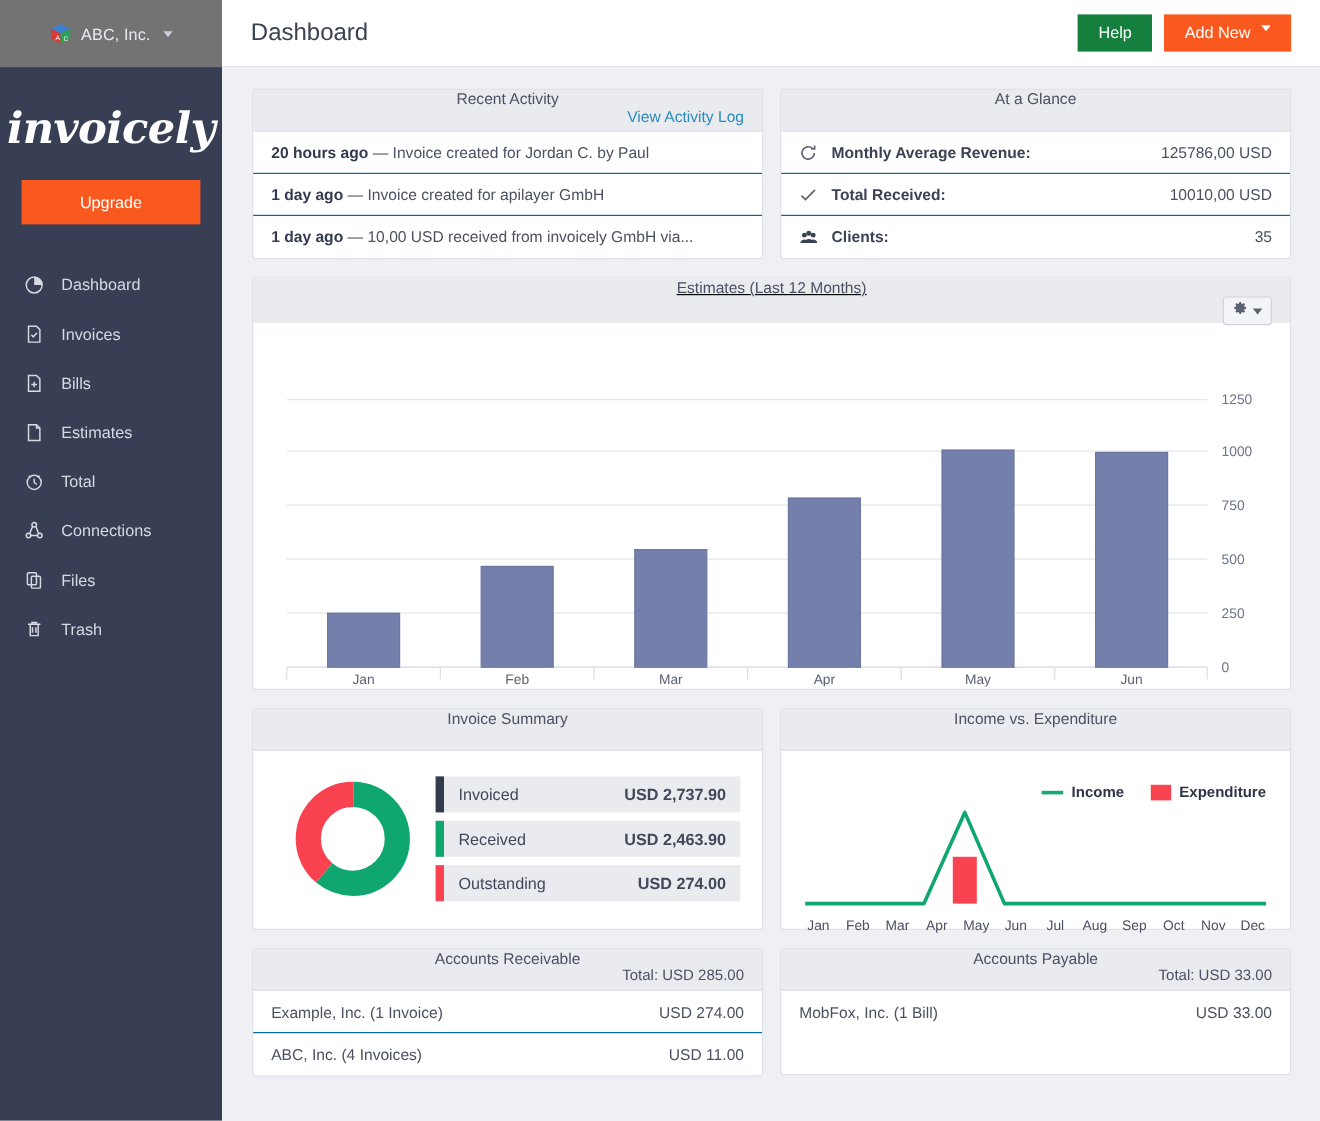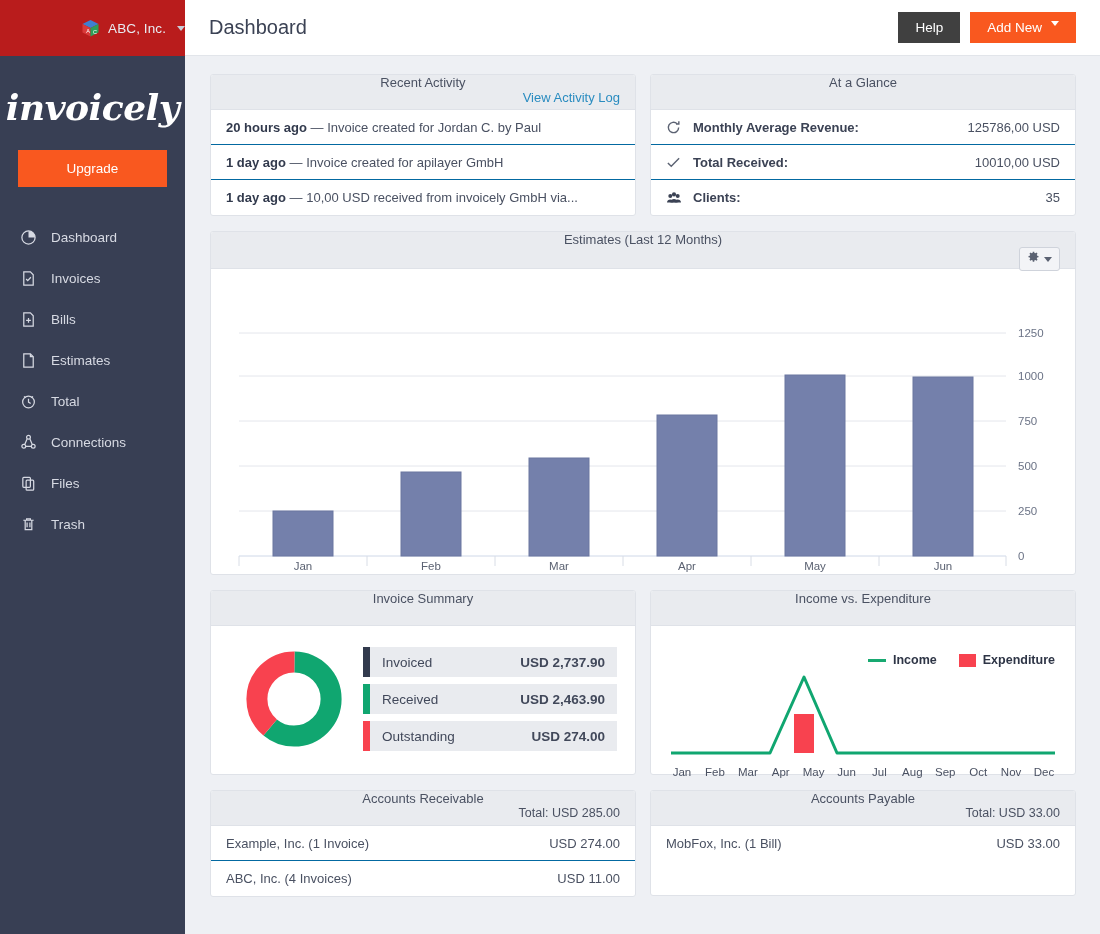--- a/index.html
+++ b/index.html
@@ -13,22 +13,22 @@
 
   
   .sidebar {
     width: 185px; flex: 0 0 185px;
     background: #383f54;
     display: flex; flex-direction: column;
     position: relative;
   }
   .org-switcher {
     height: 56px; flex: 0 0 56px;
-    background: #b91c1c;
-    display: flex; align-items: center; justify-content: flex-end;
+    background: #737373;
+    display: flex; align-items: center; justify-content: center;
     gap: 8px; cursor: pointer;
   }
   .cube-icon { width: 19px; height: 19px; position: relative; display: inline-block; }
   .org-name { color: #e8eaf0; font-size: 13.5px; letter-spacing: .1px; }
   .caret-down {
     width: 0; height: 0;
     border-left: 4.5px solid transparent;
     border-right: 4.5px solid transparent;
     border-top: 5px solid #c9cdd8;
     display: inline-block; margin-left: 3px;
@@ -62,21 +62,21 @@
     height: 56px; flex: 0 0 56px; background: #ffffff;
     border-bottom: 1px solid #e2e5ea;
     display: flex; align-items: center; padding: 0 24px;
   }
   .page-title { font-size: 20px; color: #3b4254; font-weight: normal; }
   .topbar-actions { margin-left: auto; display: flex; align-items: center; gap: 10px; }
   .btn {
     border: none; cursor: pointer; font-size: 13.5px;
     padding: 9px 17px; color: #fff; line-height: 1;
   }
-  .btn-help { background: #404040; }
+  .btn-help { background: #15803d; }
   .btn-add { background: #f9581f; display: flex; gap: 9px; }
   .btn-add .caret-down { border-top-color: #fff; margin-left: 0; }
 
   .content { padding: 18px 24px 20px 25px; overflow: hidden; }
   .row { display: flex; gap: 14px; margin-bottom: 15px; }
   .col { flex: 1; min-width: 0; }
 
   .panel {
     background: #ffffff;
     border: 1px solid #dfe2e8;
@@ -310,21 +310,21 @@
               <span class="glance-label">Clients:</span>
               <span class="amt">35</span>
             </div>
           </section>
         </div>
       </div>
 
       <div class="row">
         <div class="col">
           <section class="panel">
-            <div class="panel-head" style="height:37px;">
+            <div class="panel-head" style="height:37px;text-decoration:underline;">
               <span class="panel-title">Estimates (Last 12 Months)</span>
               <span class="panel-head-right">
                 <button style="background:#f3f4f7;border:1px solid #cfd3db;border-radius:3px;padding:3px 7px;display:flex;align-items:center;gap:4px;cursor:pointer;">
                   <span>
                     <svg width="13" height="13" viewBox="0 0 16 16" fill="#5b6272">
                       <path d="M8 5.2 a2.8 2.8 0 1 0 0 5.6 a2.8 2.8 0 0 0 0-5.6 z M8 6.6 a1.4 1.4 0 1 1 0 2.8 a1.4 1.4 0 0 1 0-2.8 z"></path>
                       <path d="M7.1 0.8 h1.8 l.25 1.6 1.25 .52 1.3-.95 1.27 1.27-.95 1.3 .52 1.25 1.6 .25 v1.8 l-1.6 .25-.52 1.25 .95 1.3-1.27 1.27-1.3-.95-1.25 .52-.25 1.6 h-1.8 l-.25-1.6-1.25-.52-1.3 .95-1.27-1.27 .95-1.3-.52-1.25-1.6-.25 v-1.8 l1.6-.25 .52-1.25-.95-1.3 1.27-1.27 1.3 .95 1.25-.52 z"></path>
                     </svg>
                   </span>
                   <span class="caret-down" style="border-top-color:#5b6272;margin-left:0;"></span>

